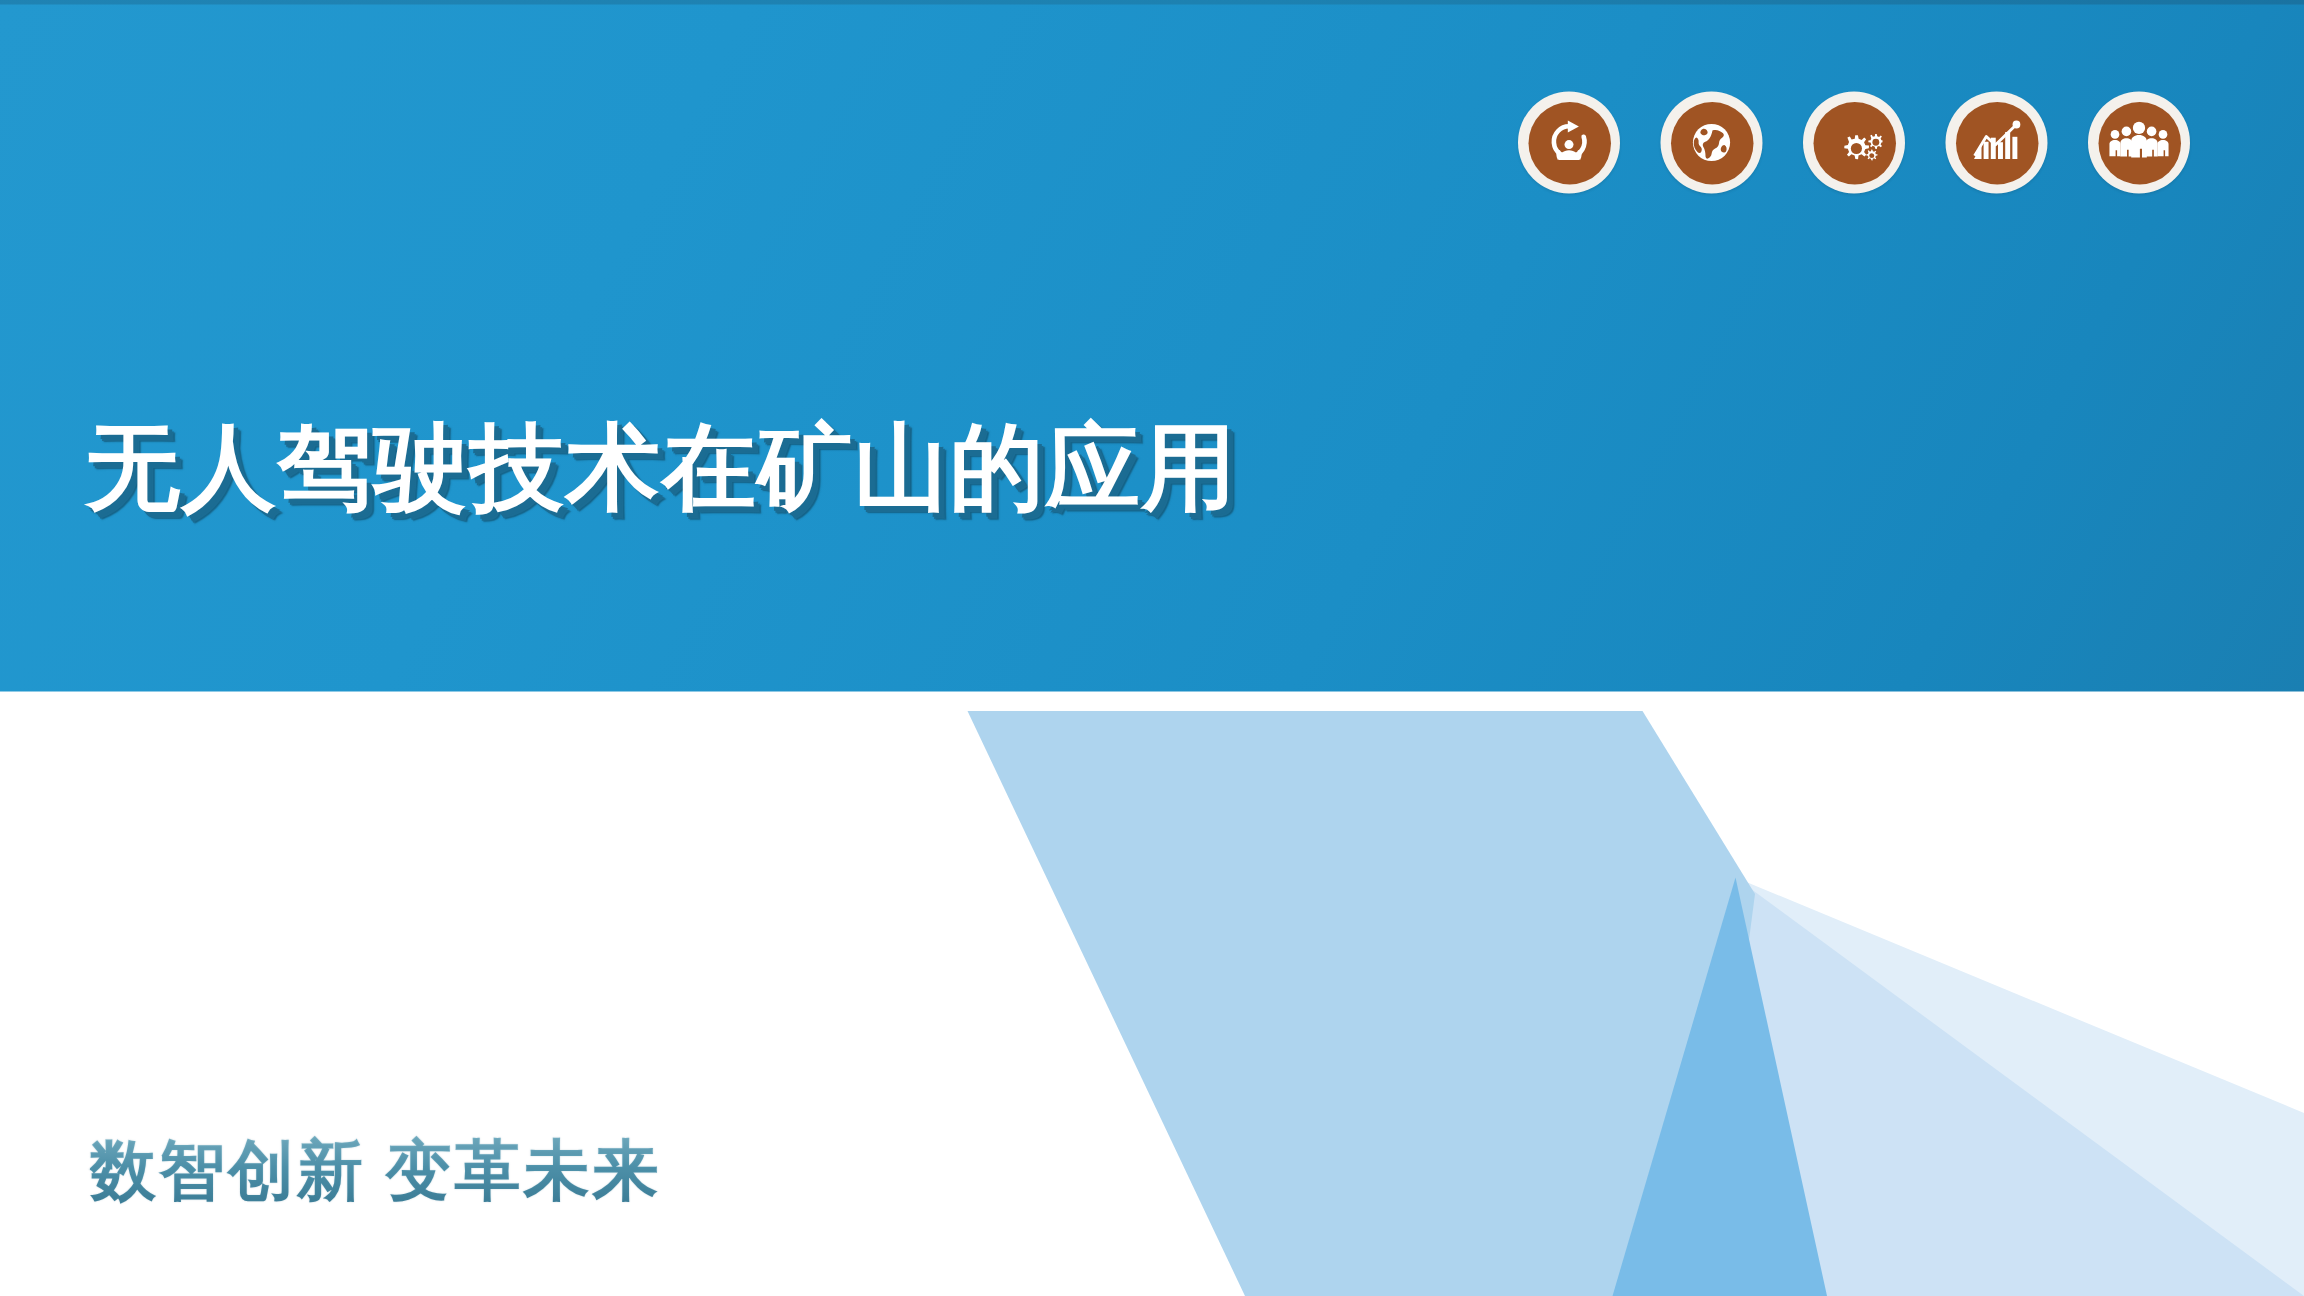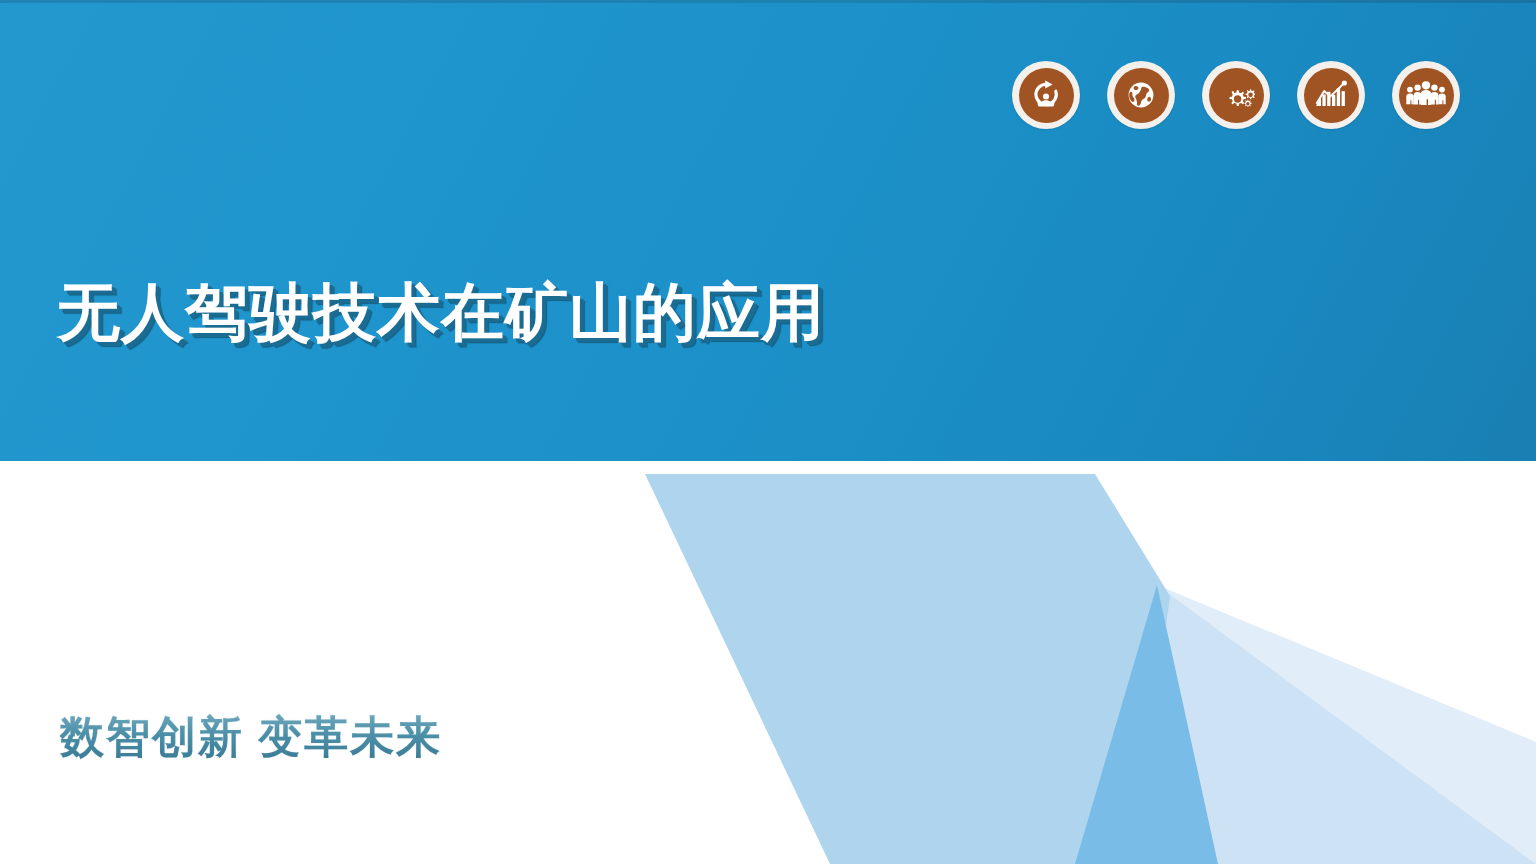--- a/index.html
+++ b/index.html
@@ -99,21 +99,22 @@
     top: 461px;
     width: 1536px;
     height: 403px;
   }
   #deco svg { display: block; }
 
   
   #tagline-block {
     position: absolute;
     left: 60px;
-    top: 708px;
+    top: 752px;
+    font-family: Liberation Serif, serif;
   }
   #tagline {
     margin: 0;
     font-size: 44px;
     line-height: 58px;
     font-weight: 700;
     letter-spacing: 2px;
     white-space: nowrap;
     color: #5e9fb4;
     background: linear-gradient(180deg, #9fd3e2 0%, #5fa5bd 45%, #3d7f99 100%);

